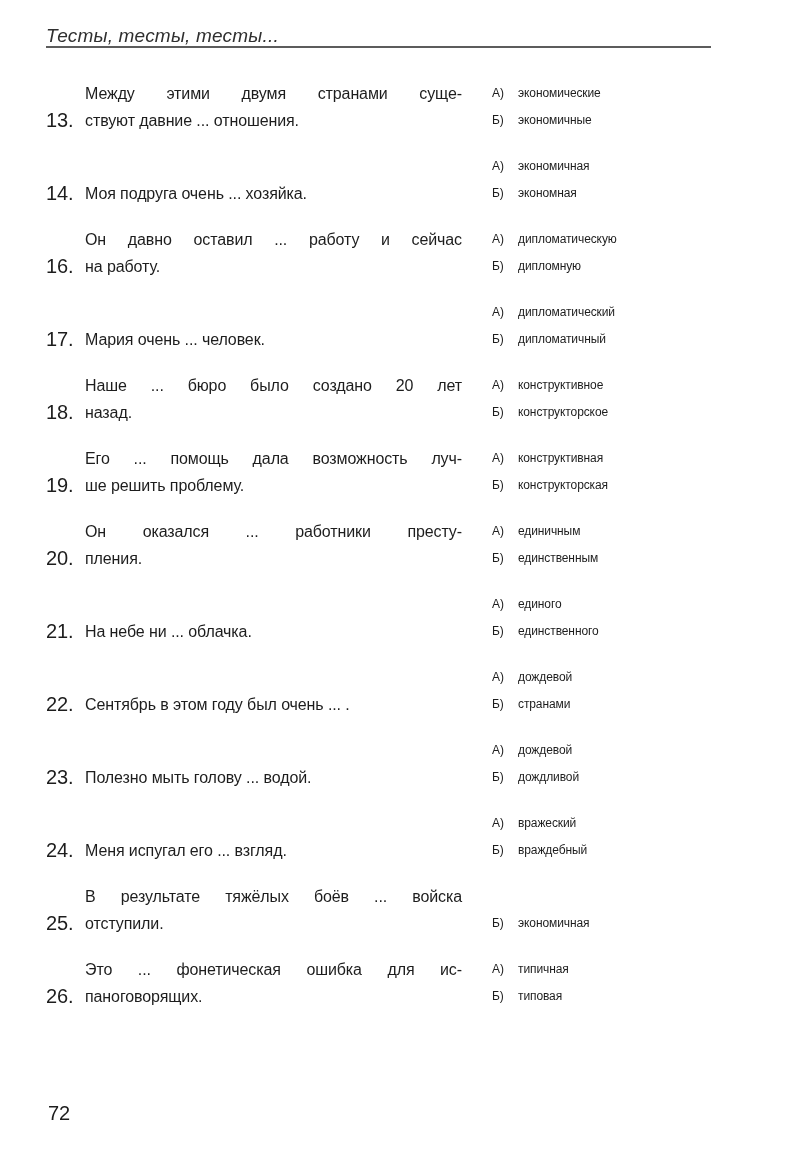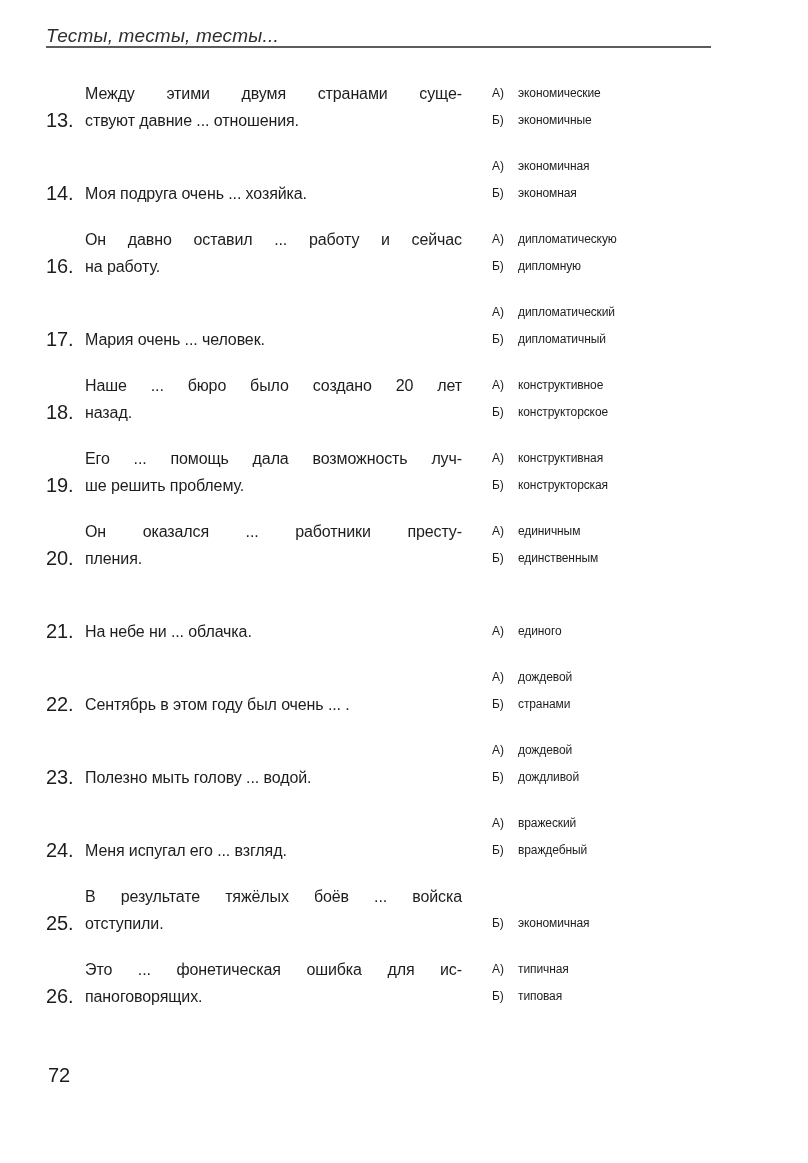--- a/index.html
+++ b/index.html
@@ -67,21 +67,21 @@
     letter-spacing: -0.1px;
     white-space: nowrap;
   }
   .opt-label {
     display: inline-block;
     width: 26px;
   }
   .footer {
     position: absolute;
     left: 48px;
-    top: 1036px;
+    top: 1074px;
     font-size: 20px;
     line-height: 27px;
   }
 </style>
 </head>
 <body>
 
 <div class="page">
 
   <div class="header">
@@ -164,20 +164,21 @@
           <div class="opt-row"><span class="opt-label">Б)</span><span class="opt-text">единственным</span></div>
         </div>
       </div>
       <div class="q-row">
         <div class="q-num">21.</div>
         <div class="q-body">
           <div class="q-line">На небе ни ... облачка.</div>
         </div>
         <div class="q-opts">
           <div class="opt-row"><span class="opt-label">А)</span><span class="opt-text">единого</span></div>
+          <div class="opt-row"><span class="opt-label">Б)</span><span class="opt-text">единственного</span></div>
         </div>
       </div>
       <div class="q-row">
         <div class="q-num">22.</div>
         <div class="q-body">
           <div class="q-line">Сентябрь в этом году был очень ... .</div>
         </div>
         <div class="q-opts">
           <div class="opt-row"><span class="opt-label">А)</span><span class="opt-text">дождевой</span></div>
           <div class="opt-row"><span class="opt-label">Б)</span><span class="opt-text">странами</span></div>

